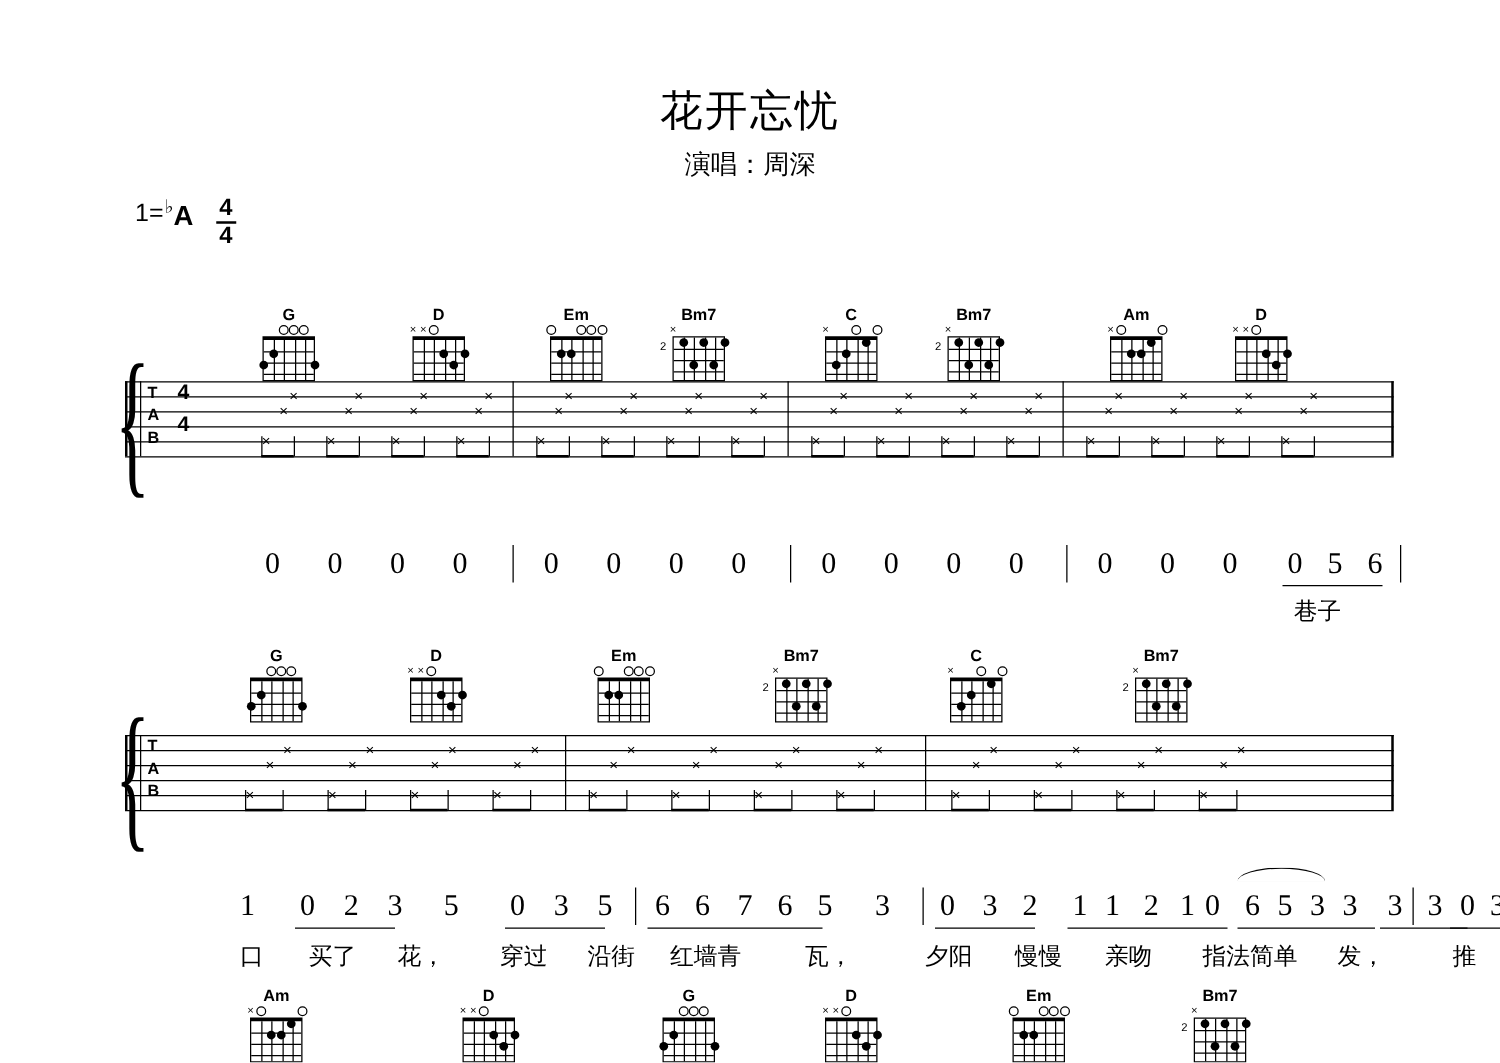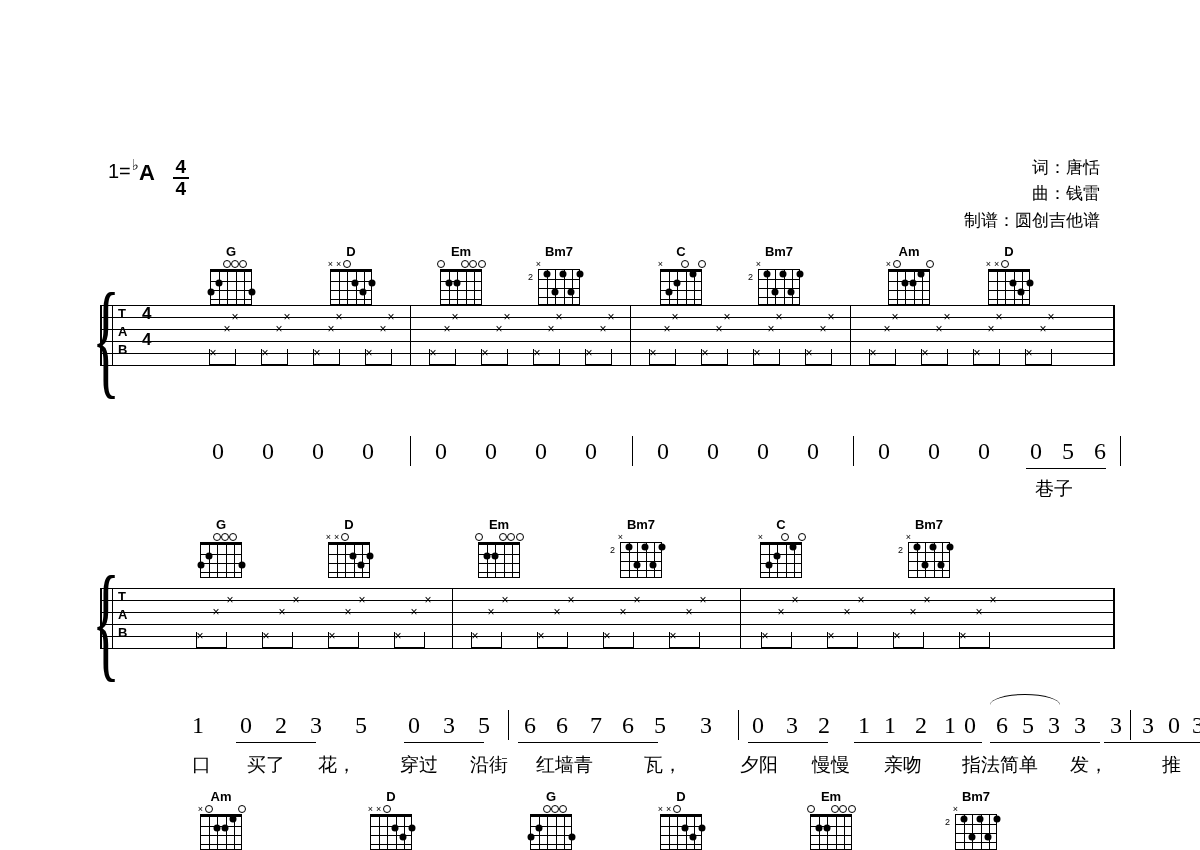--- a/index.html
+++ b/index.html
@@ -218,38 +218,35 @@
     border-top: 1.5px solid #000;
     border-radius: 50%/100% 100% 0 0;
     height: 10px;
   }
 </style>
 </head>
 <body>
 
 <div class="sheet">
 
+  <div class="title">花开忘忧</div>
+  <div class="singer">演唱：周深</div>
 
   <div class="key-block">
     <span class="key-eq">1=</span>
     <span class="key-flat">♭</span>
     <span class="key-letter">A</span>
     <span class="time-sig">
       <span class="num">4</span>
       <span class="bar"></span>
       <span class="num">4</span>
     </span>
   </div>
 
 
-  <div class="credits">
-    <div>词：唐恬</div>
-    <div>曲：钱雷</div>
-    <div>制谱：圆创吉他谱</div>
-  </div>
 
   <div id="chords-row1">
       <div class="chord" style="left: 200px; position: absolute; top: 245px;">
         <div class="cname">G</div>
         <div class="grid-wrap">
           <div class="grid nut">
             <div class="vline" style="left: 8.2px;"></div>
             <div class="vline" style="left: 16.4px;"></div>
             <div class="vline" style="left: 24.6px;"></div>
             <div class="vline" style="left: 32.8px;"></div>

